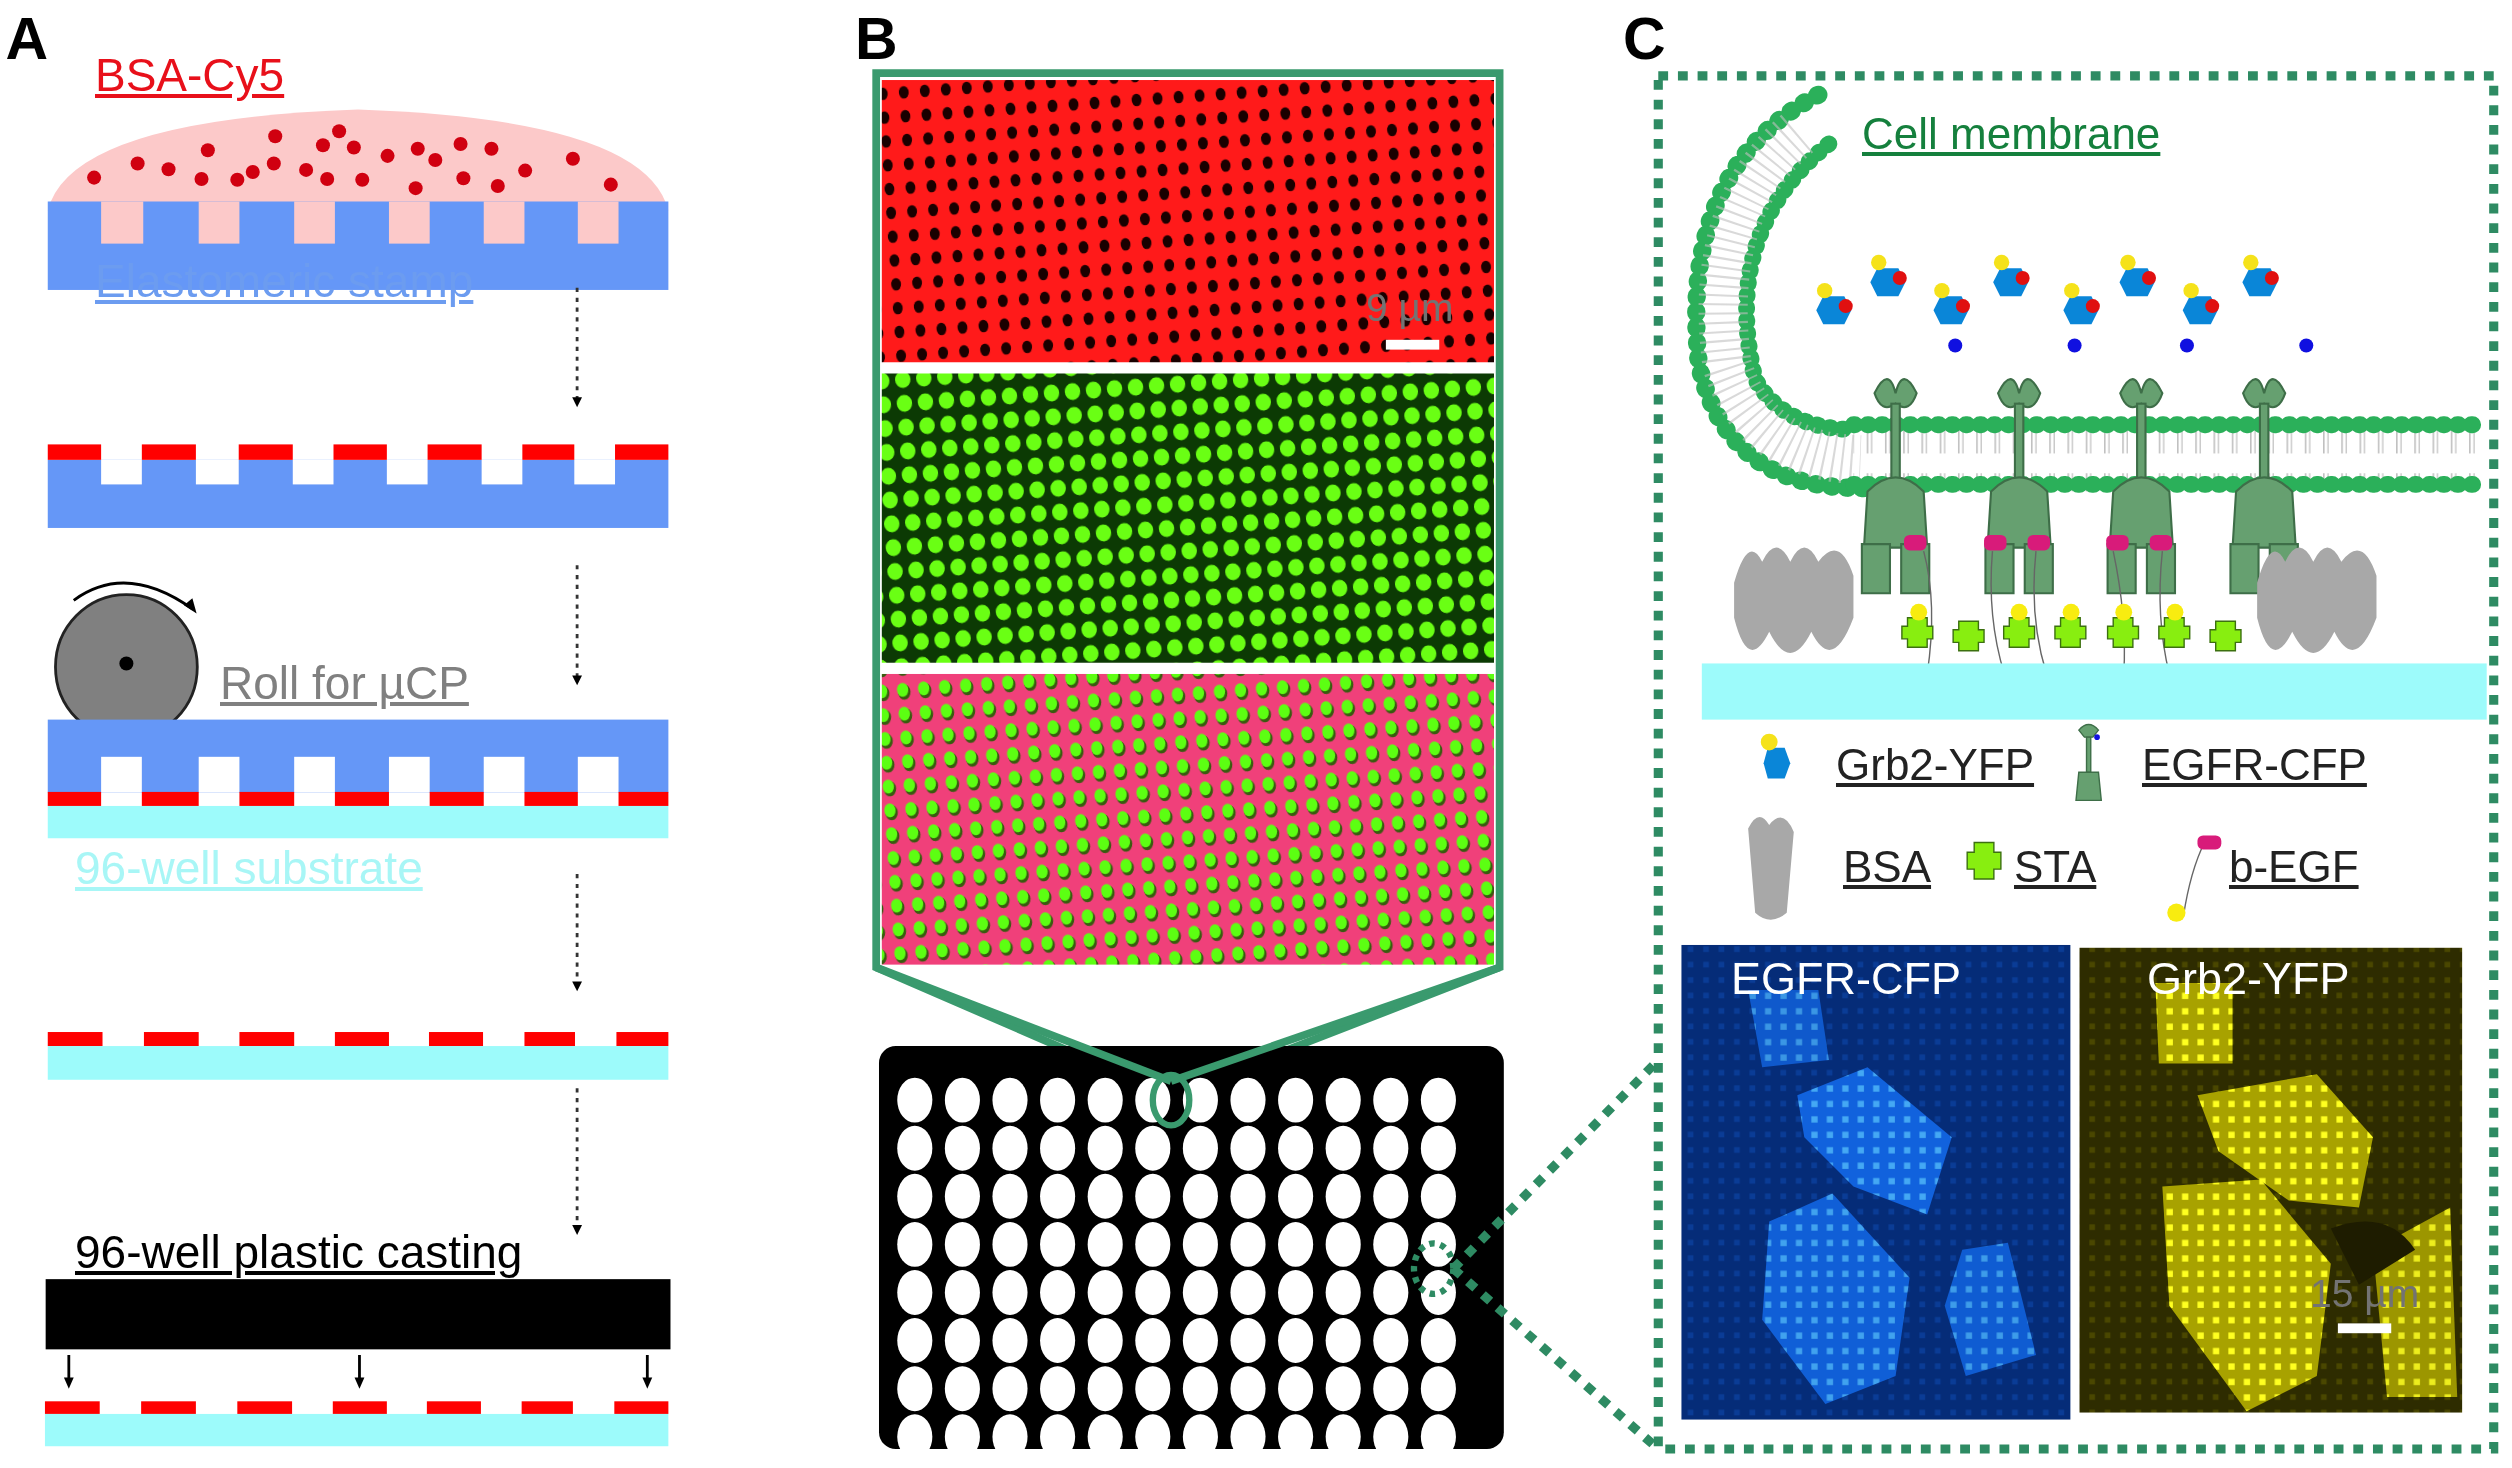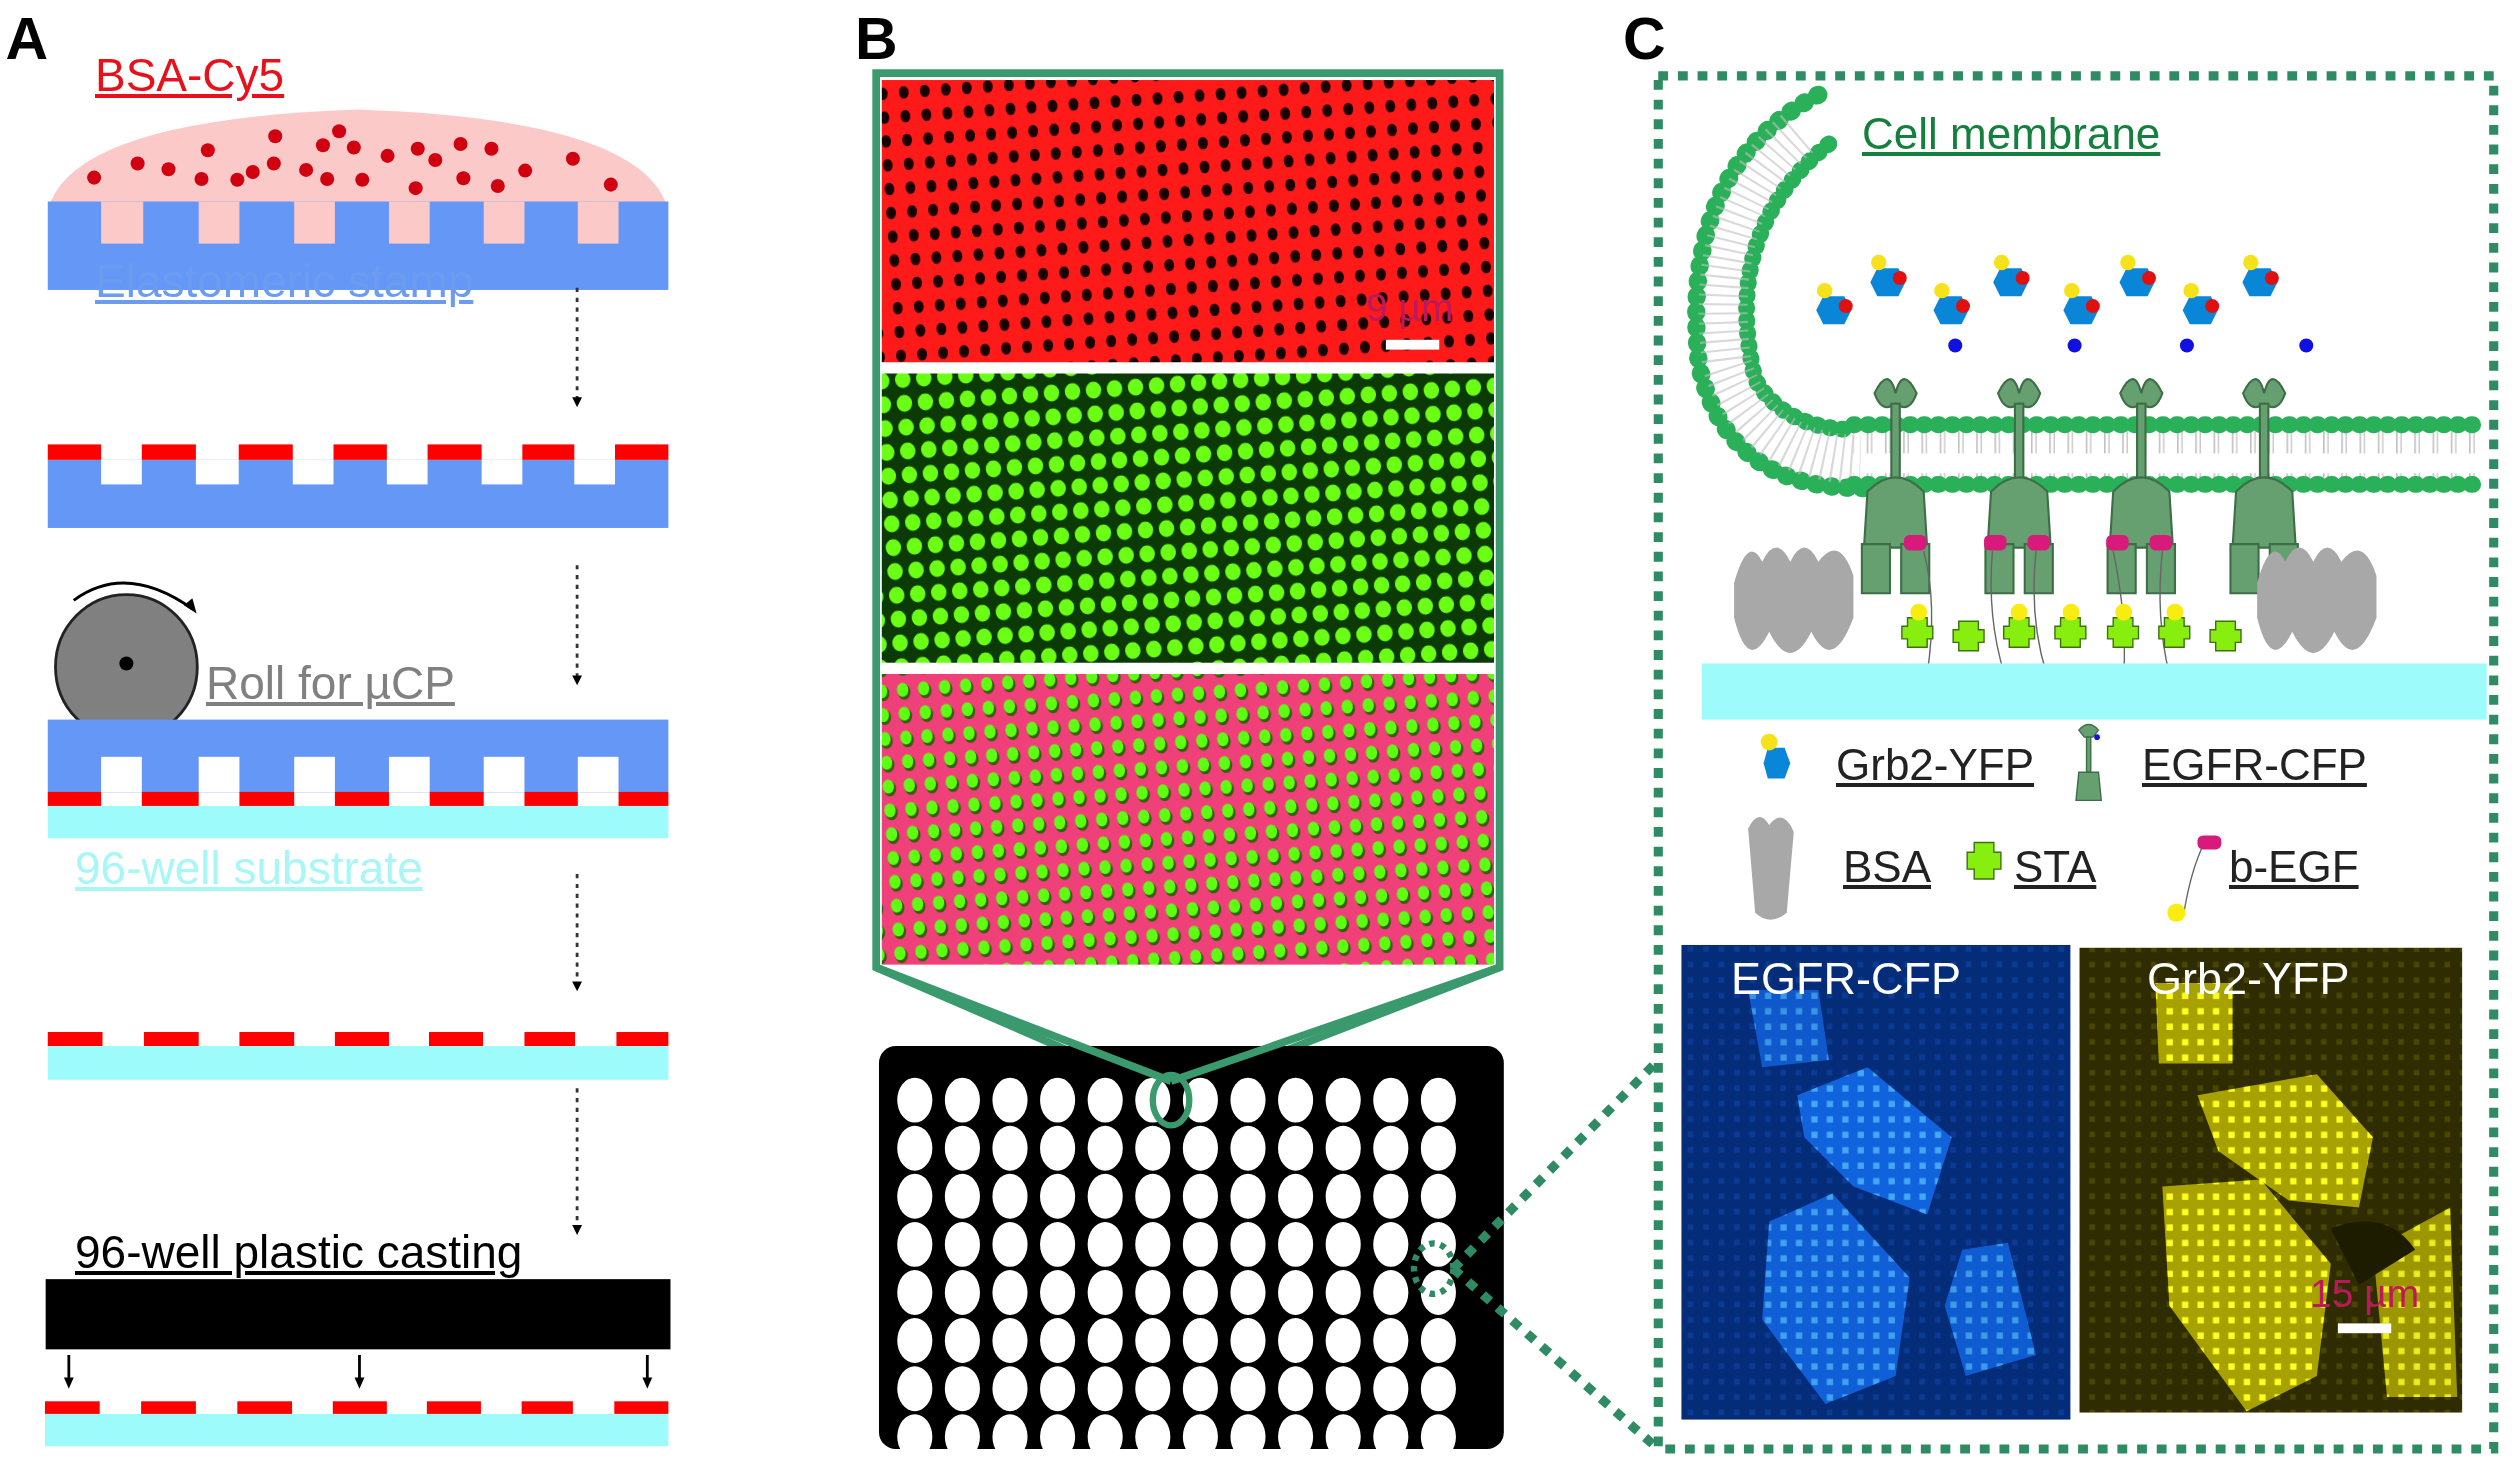--- a/index.html
+++ b/index.html
@@ -6,21 +6,21 @@
   body { width: 2512px; height: 1468px; position: relative; overflow: hidden;
          font-family: "Liberation Sans", sans-serif; }
   svg.canvas { position: absolute; left: 0; top: 0; }
   .panel-letter { position: absolute; font-family: "Liberation Sans", sans-serif; font-weight: bold;
                   font-size: 59px; line-height: 1; color: #000; }
   .lbl { position: absolute; font-family: "Liberation Sans", sans-serif; line-height: 1; white-space: nowrap; text-decoration: underline; }
   .lbl-lg { font-size: 46px; }
   .lbl-md { font-size: 44px; }
   .img-lbl { position: absolute; color: #ffffff; font-size: 45px; line-height: 1; white-space: nowrap;
              font-family: "Liberation Sans", sans-serif; }
-  .scale-lbl { position: absolute; color: #be185d; font-size: 39px; line-height: 1; white-space: nowrap;
+  .scale-lbl { position: absolute; color: #737373; font-size: 39px; line-height: 1; white-space: nowrap;
                font-family: "Liberation Sans", sans-serif; }
 </style>
 </head>
 <body>
 
 <svg class="canvas" width="2512" height="1468" viewBox="0 0 3578 2091">
   <defs>
 
     <pattern id="pat-red" width="30" height="34" patternUnits="userSpaceOnUse" patternTransform="rotate(-4)">
       <rect width="30" height="34" fill="#ff1a1a"></rect>
@@ -477,21 +477,21 @@
     </g>
   </g>
 </svg>
 
 <div class="panel-letter" style="left:5.6px; top:9.8px;">A</div>
 <div class="panel-letter" style="left:855px; top:9.8px;">B</div>
 <div class="panel-letter" style="left:1623px; top:9.8px;">C</div>
 
 <div class="lbl lbl-lg" style="left:95px; top:52px; color:#e8101a;">BSA-Cy5</div>
 <div class="lbl lbl-lg" style="left:95px; top:258px; color:#6c9cf0;">Elastomeric stamp</div>
-<div class="lbl lbl-lg" style="left:206px; top:660px; color:#808080;">Roll for µCP</div>
+<div class="lbl lbl-lg" style="left:220px; top:660px; color:#808080;">Roll for µCP</div>
 <div class="lbl lbl-lg" style="left:75px; top:845px; color:#a8f6f6;">96-well substrate</div>
 <div class="lbl lbl-lg" style="left:75px; top:1222px; color:#000000;margin-top:7px;">96-well plastic casting</div>
 
 <div class="scale-lbl" style="left:1366px; top:288px;">9 µm</div>
 
 <div class="lbl lbl-md" style="left:1862px; top:112px; color:#15803d;">Cell membrane</div>
 <div class="lbl lbl-md" style="left:1836px; top:743px; color:#222;">Grb2-YFP</div>
 <div class="lbl lbl-md" style="left:2142px; top:743px; color:#222;">EGFR-CFP</div>
 <div class="lbl lbl-md" style="left:1829px; top:845px; color:#222;margin-left:14px;">BSA</div>
 <div class="lbl lbl-md" style="left:2014px; top:845px; color:#222;text-align:center;">STA</div>

